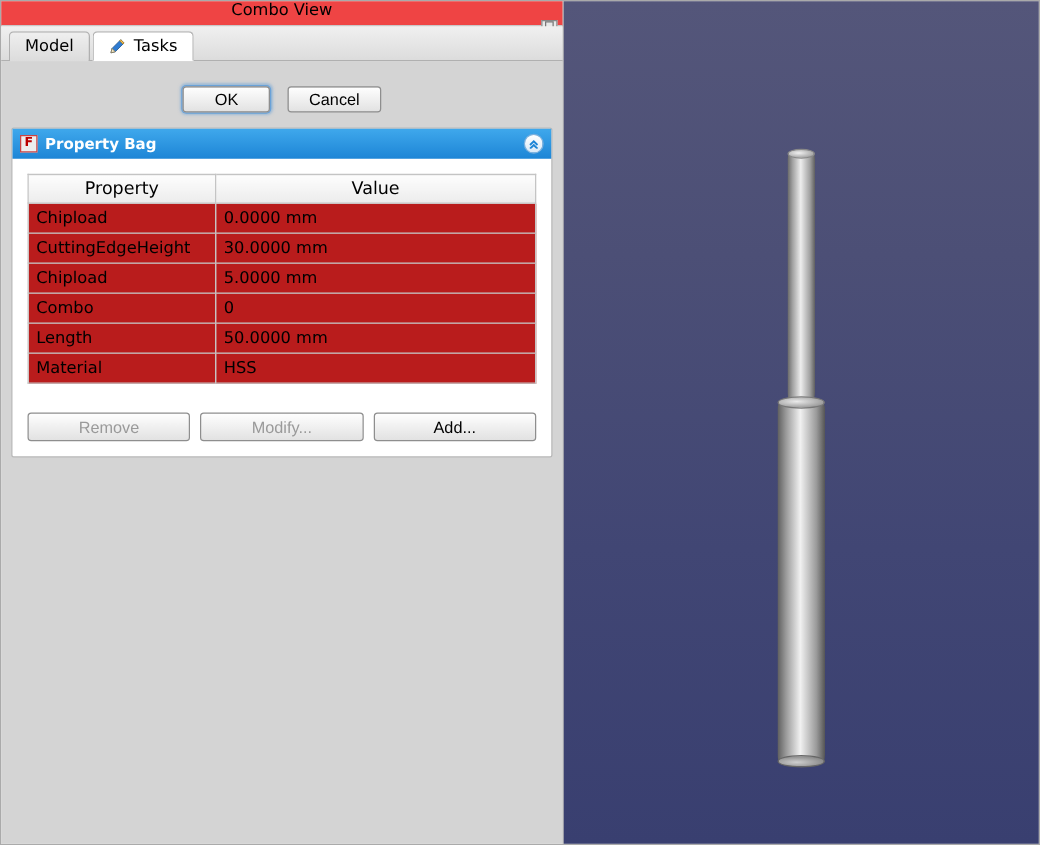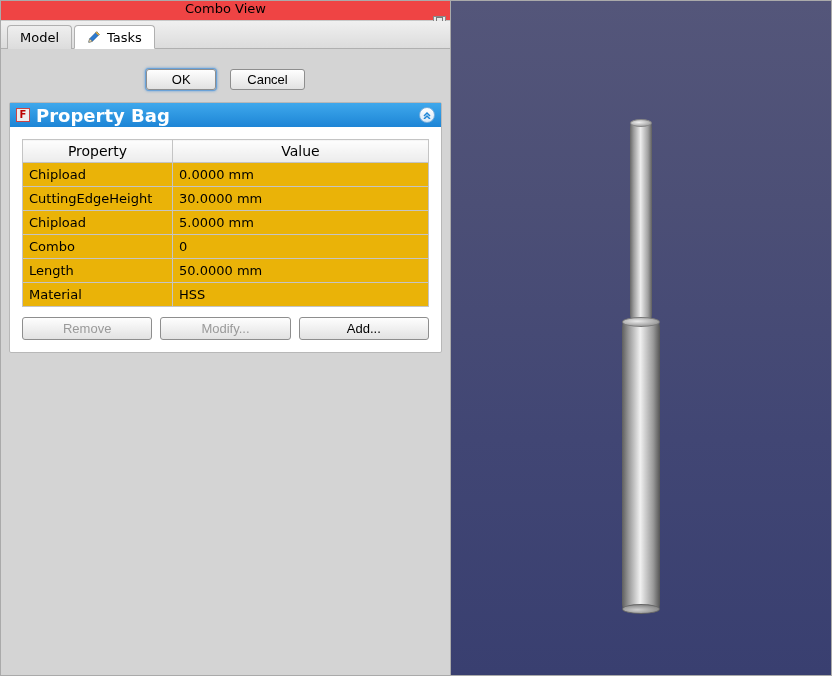--- a/index.html
+++ b/index.html
@@ -141,21 +141,21 @@
     display: inline-flex;
     align-items: center;
     justify-content: center;
     color: #b00;
     font-size: 10px;
     font-weight: bold;
     line-height: 1;
   }
   .task-header .ttitle {
     font-weight: bold;
-    font-size: 18px;
+    font-size: 12px;
   }
   .collapse-btn {
     margin-left: auto;
     width: 16px; height: 16px;
     background: linear-gradient(#fff, #d9e9f7);
     border: 1px solid #7ab0dd;
     border-radius: 50%;
     display: flex;
     align-items: center;
     justify-content: center;
@@ -175,26 +175,26 @@
     font-weight: normal;
     font-size: 14px;
     padding: 3px 6px;
     border: 1px solid #c4c4c4;
   }
   table.props col.col-prop { width: 150px; }
   table.props td {
     border: 1px solid #c4c4c4;
     padding: 4px 6px;
     font-size: 13px;
-    background: #eab308;
+    background: #b91c1c;
   }
   .prop-btnrow {
     display: flex;
     gap: 8px;
-    margin-top: 10px;
+    margin-top: 23px;
   }
   .prop-btnrow .btn {
     flex: 1;
     min-width: 0;
     padding: 3px 0;
   }
 
   
   .tool3d {
     position: absolute;

